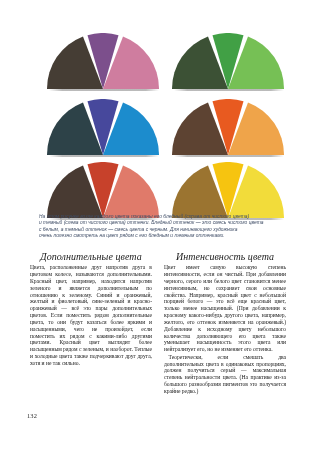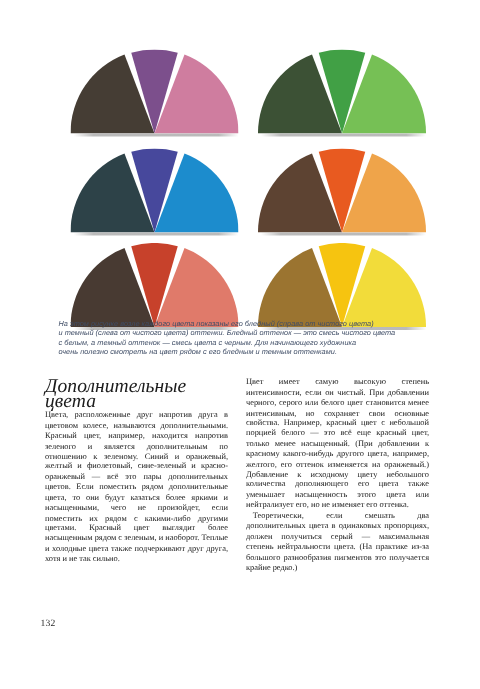--- a/index.html
+++ b/index.html
@@ -81,25 +81,26 @@
     top: 252px;
     width: 256px;
     display: flex;
     gap: 12px;
   }
   .col { width: 122px; }
   .col-head {
     font-family: "Liberation Serif", serif;
     font-style: italic;
     font-weight: 400;
-    font-size: 13px;
+    font-size: 10px;
     line-height: 10px;
     margin: 0 0 2.2px 0;
     color: #1b1b1b;
     letter-spacing: 0.05px;
+    text-align: center;
   }
   .col-body {
     font-family: "Liberation Serif", serif;
     font-size: 5.6px;
     line-height: 6.85px;
     text-align: justify;
     color: #202020;
     letter-spacing: -0.01px;
     -webkit-hyphens: auto;
     hyphens: auto;
@@ -193,20 +194,21 @@
   <div id="columns">
 
     <div class="col">
       <h2 class="col-head">Дополнительные цвета</h2>
       <div class="col-body">
         <p class="first">Цвета, расположенные друг напротив друга в цветовом колесе, называются дополнительными. Красный цвет, например, находится напротив зеленого и является дополнительным по отношению к зеленому. Синий и оранжевый, желтый и фиолетовый, сине-зеленый и красно-оранжевый — всё это пары дополнительных цветов. Если поместить рядом дополнительные цвета, то они будут казаться более яркими и насыщенными, чего не произойдет, если поместить их рядом с какими-либо другими цветами. Красный цвет выглядит более насыщенным рядом с зеленым, и наоборот. Теплые и холодные цвета также подчеркивают друг друга, хотя и не так сильно.</p>
       </div>
     </div>
 
     <div class="col">
+      <h2 class="col-head">Интенсивность цвета</h2>
       <div class="col-body">
         <p class="first">Цвет имеет самую высокую степень интенсивности, если он чистый. При добавлении черного, серого или белого цвет становится менее интенсивным, но сохраняет свои основные свойства. Например, красный цвет с небольшой порцией белого — это всё еще красный цвет, только менее насыщенный. (При добавлении к красному какого-нибудь другого цвета, например, желтого, его оттенок изменяется на оранжевый.) Добавление к исходному цвету небольшого количества дополняющего его цвета также уменьшает насыщенность этого цвета или нейтрализует его, но не изменяет его оттенка.</p>
         <p>Теоретически, если смешать два дополнительных цвета в одинаковых пропорциях, должен получиться серый — максимальная степень нейтральности цвета. (На практике из-за большого разнообразия пигментов это получается крайне редко.)</p>
       </div>
     </div>
 
   </div>
 
   <div id="folio">132</div>
 

